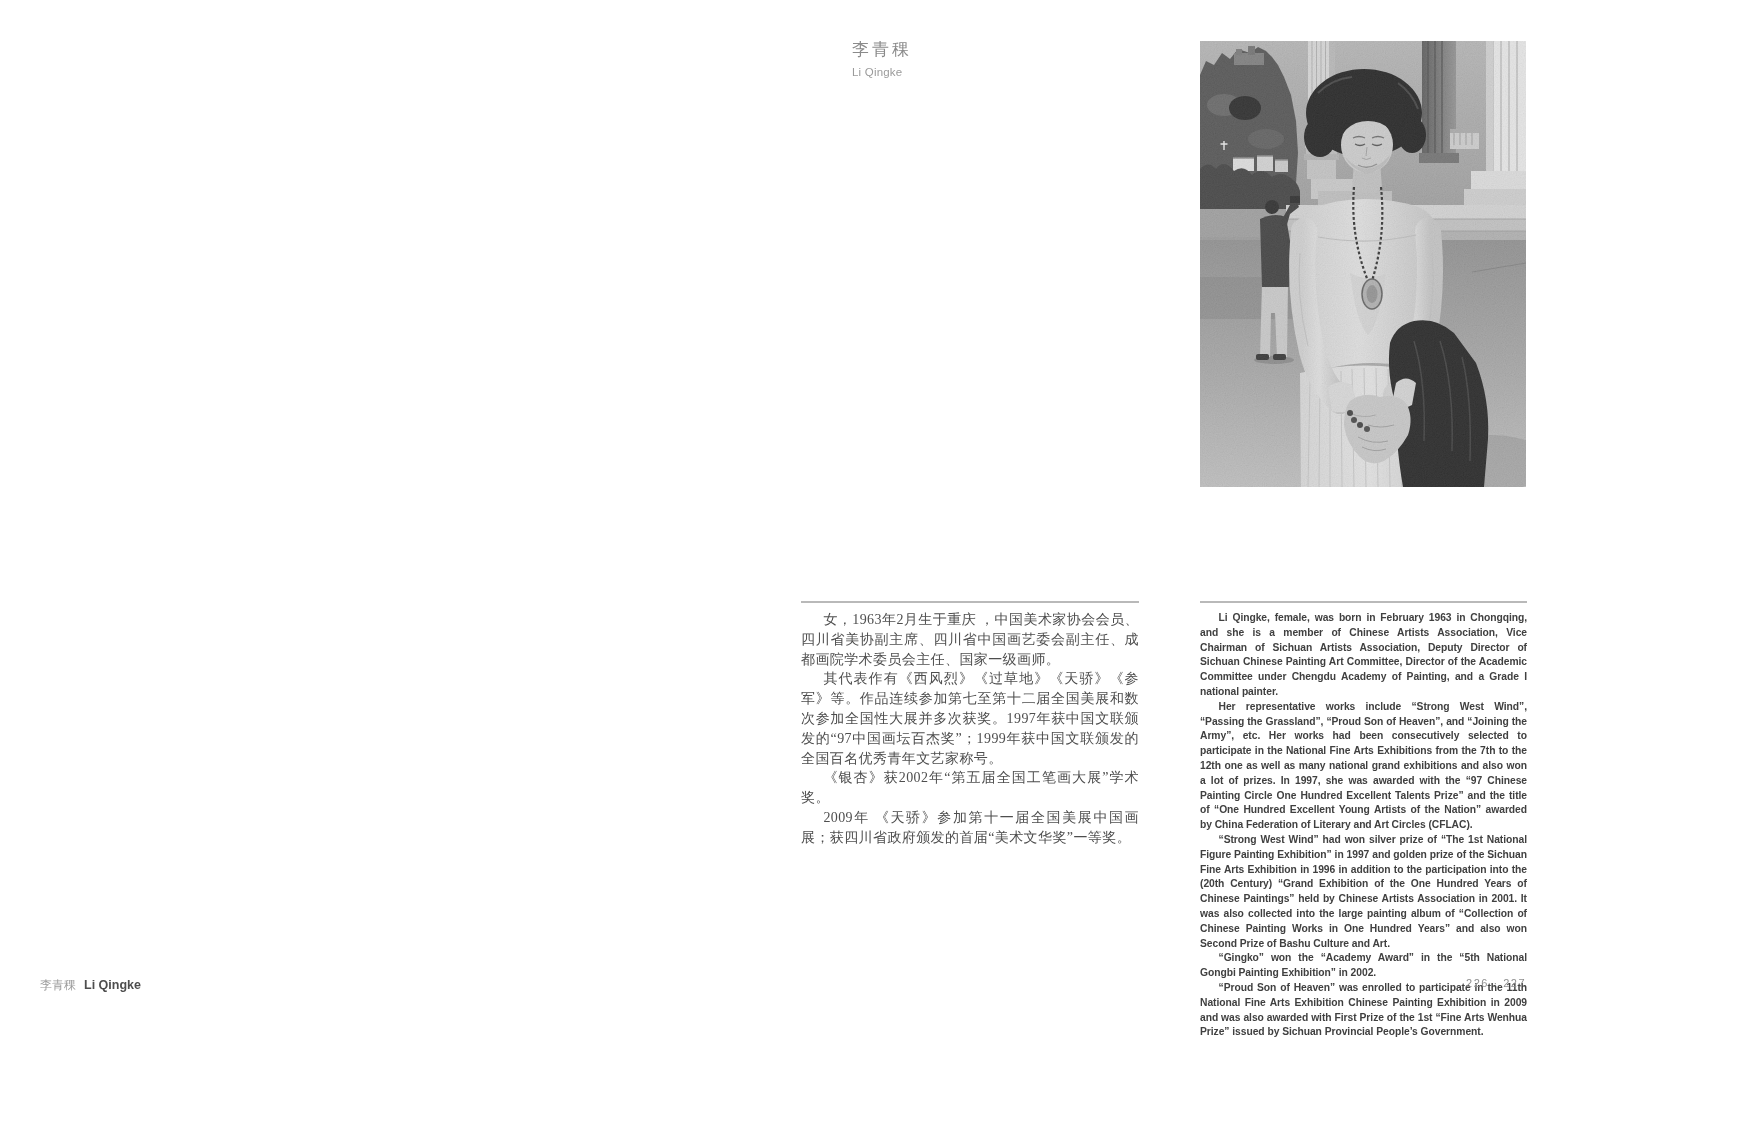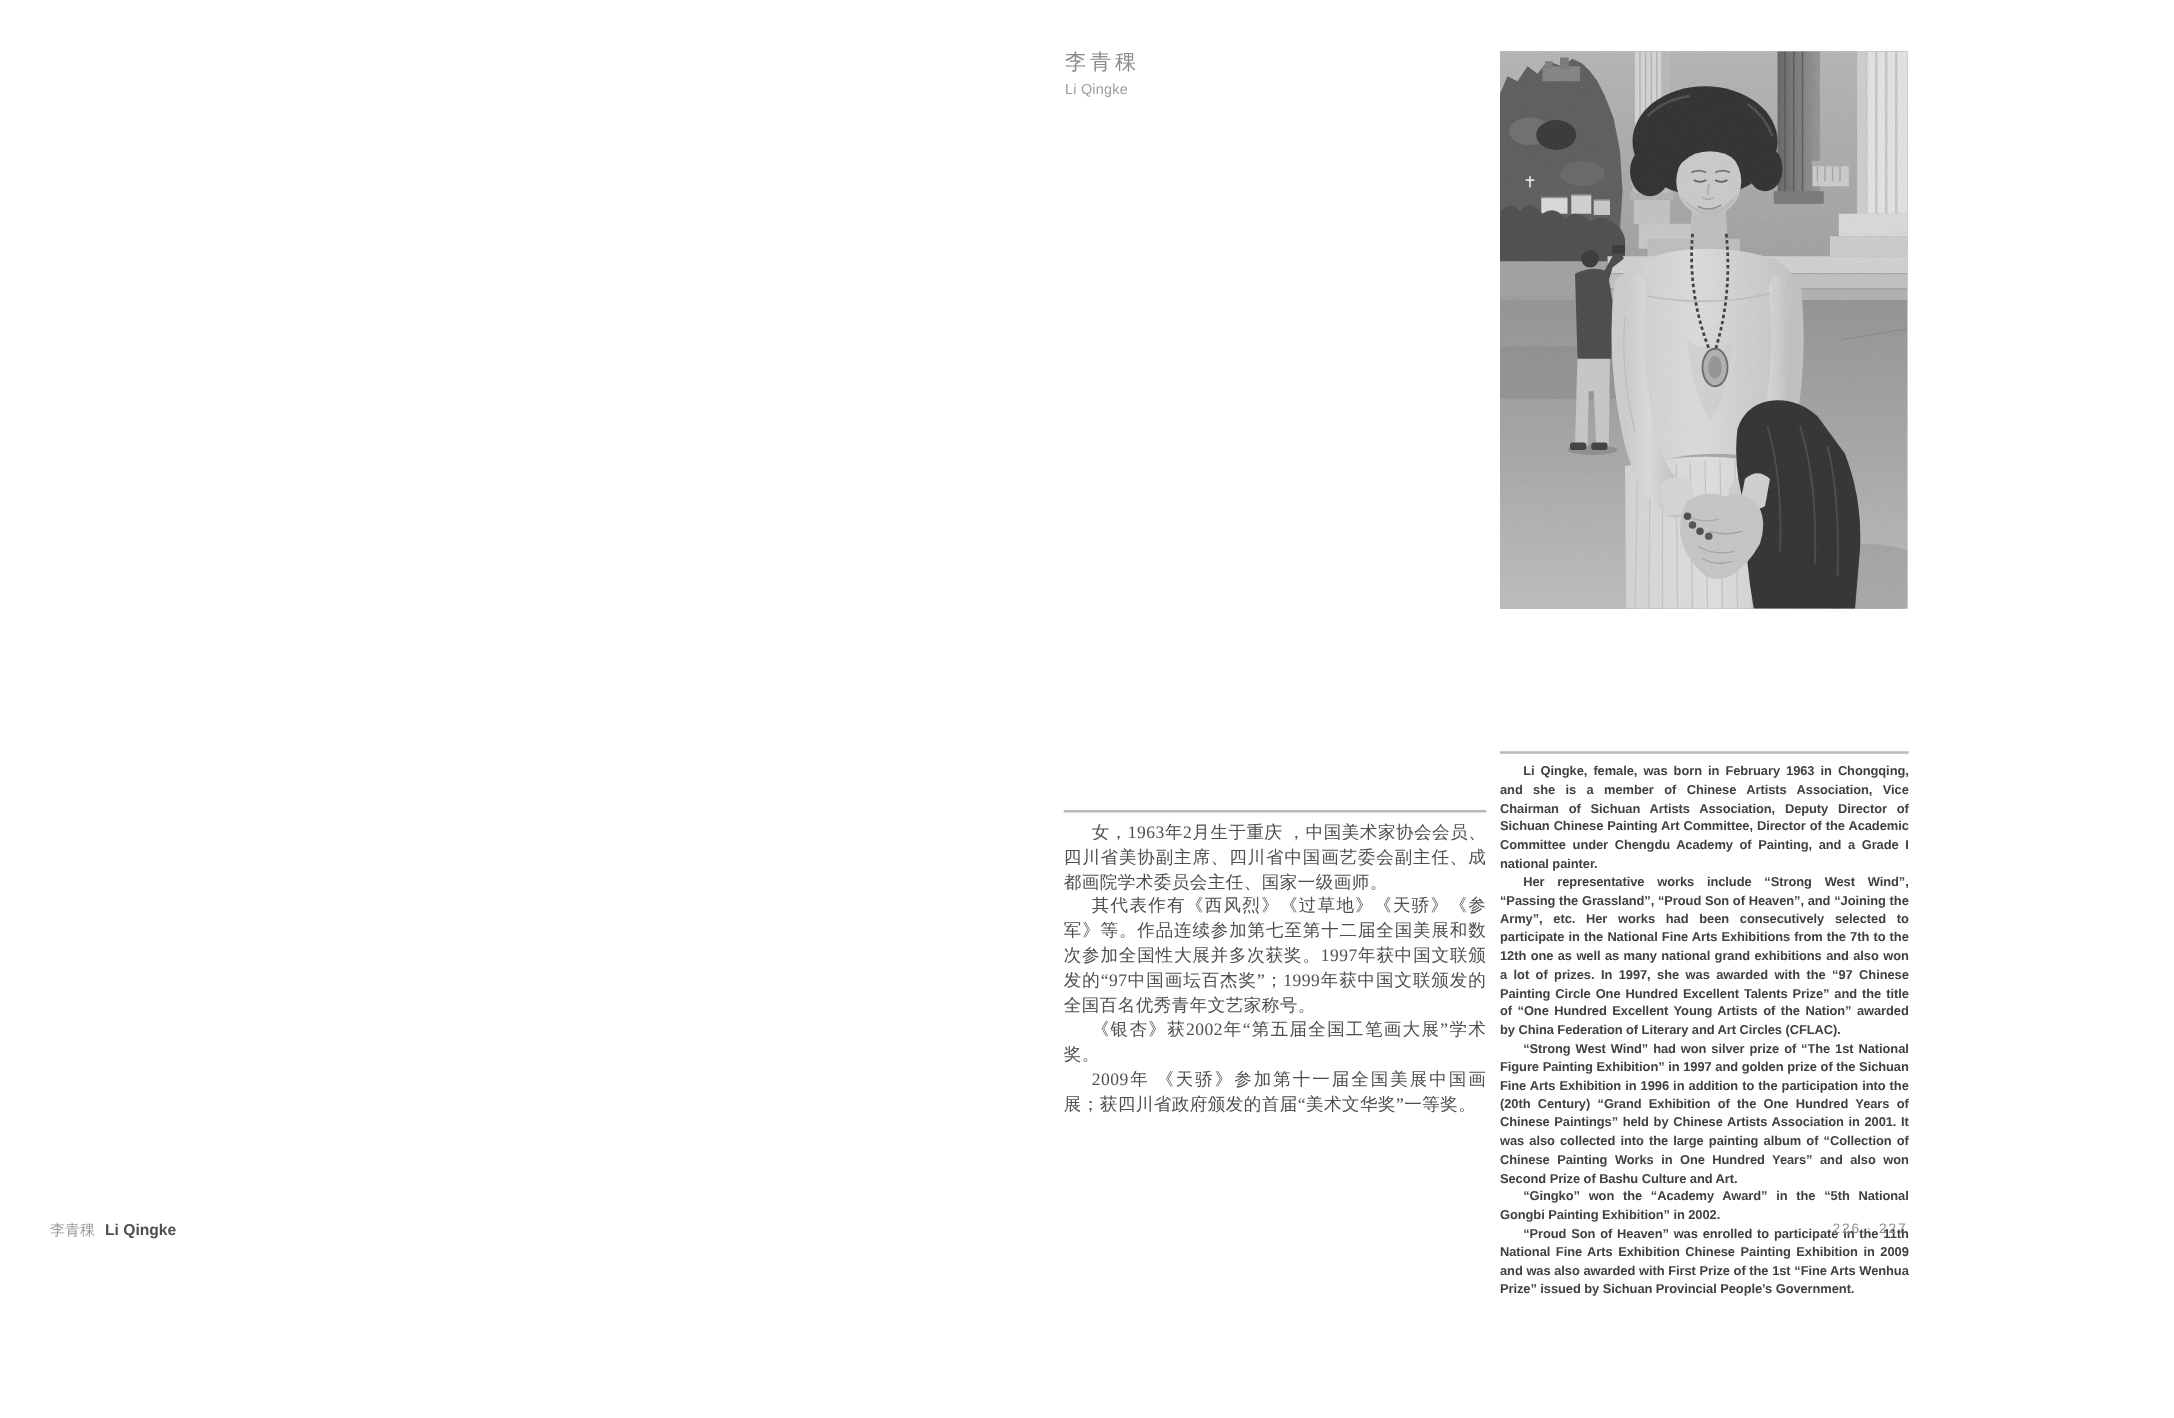--- a/index.html
+++ b/index.html
@@ -26,21 +26,21 @@
   }
 
   
   .portrait {
     position: absolute; left: 1200px; top: 41px;
     width: 326px; height: 446px; overflow: hidden; background: #a8a8a8;
   }
 
   
   .col { position: absolute; top: 601px; border-top: 2px solid #b9b9b9; }
-  .col-cn { left: 851px; width: 338px; padding-top: 7px; margin-top: 47px; }
+  .col-cn { left: 801px; width: 338px; padding-top: 7px; }
   .col-cn p {
     margin: 0; font-size: 14px; line-height: 19.8px; color: #4e4e4e;
     text-align: justify; text-indent: 1.6em; letter-spacing: 0.4px;
     font-family: "Liberation Serif", "DejaVu Serif", serif;
   }
   .col-en { left: 1200px; width: 327px; padding-top: 8px; }
   .col-en p {
     margin: 0; font-size: 10.3px; line-height: 14.8px; color: #404040;
     text-align: justify; text-indent: 1.8em; letter-spacing: -0.05px;
     font-family: "Liberation Sans", "DejaVu Sans", sans-serif;

